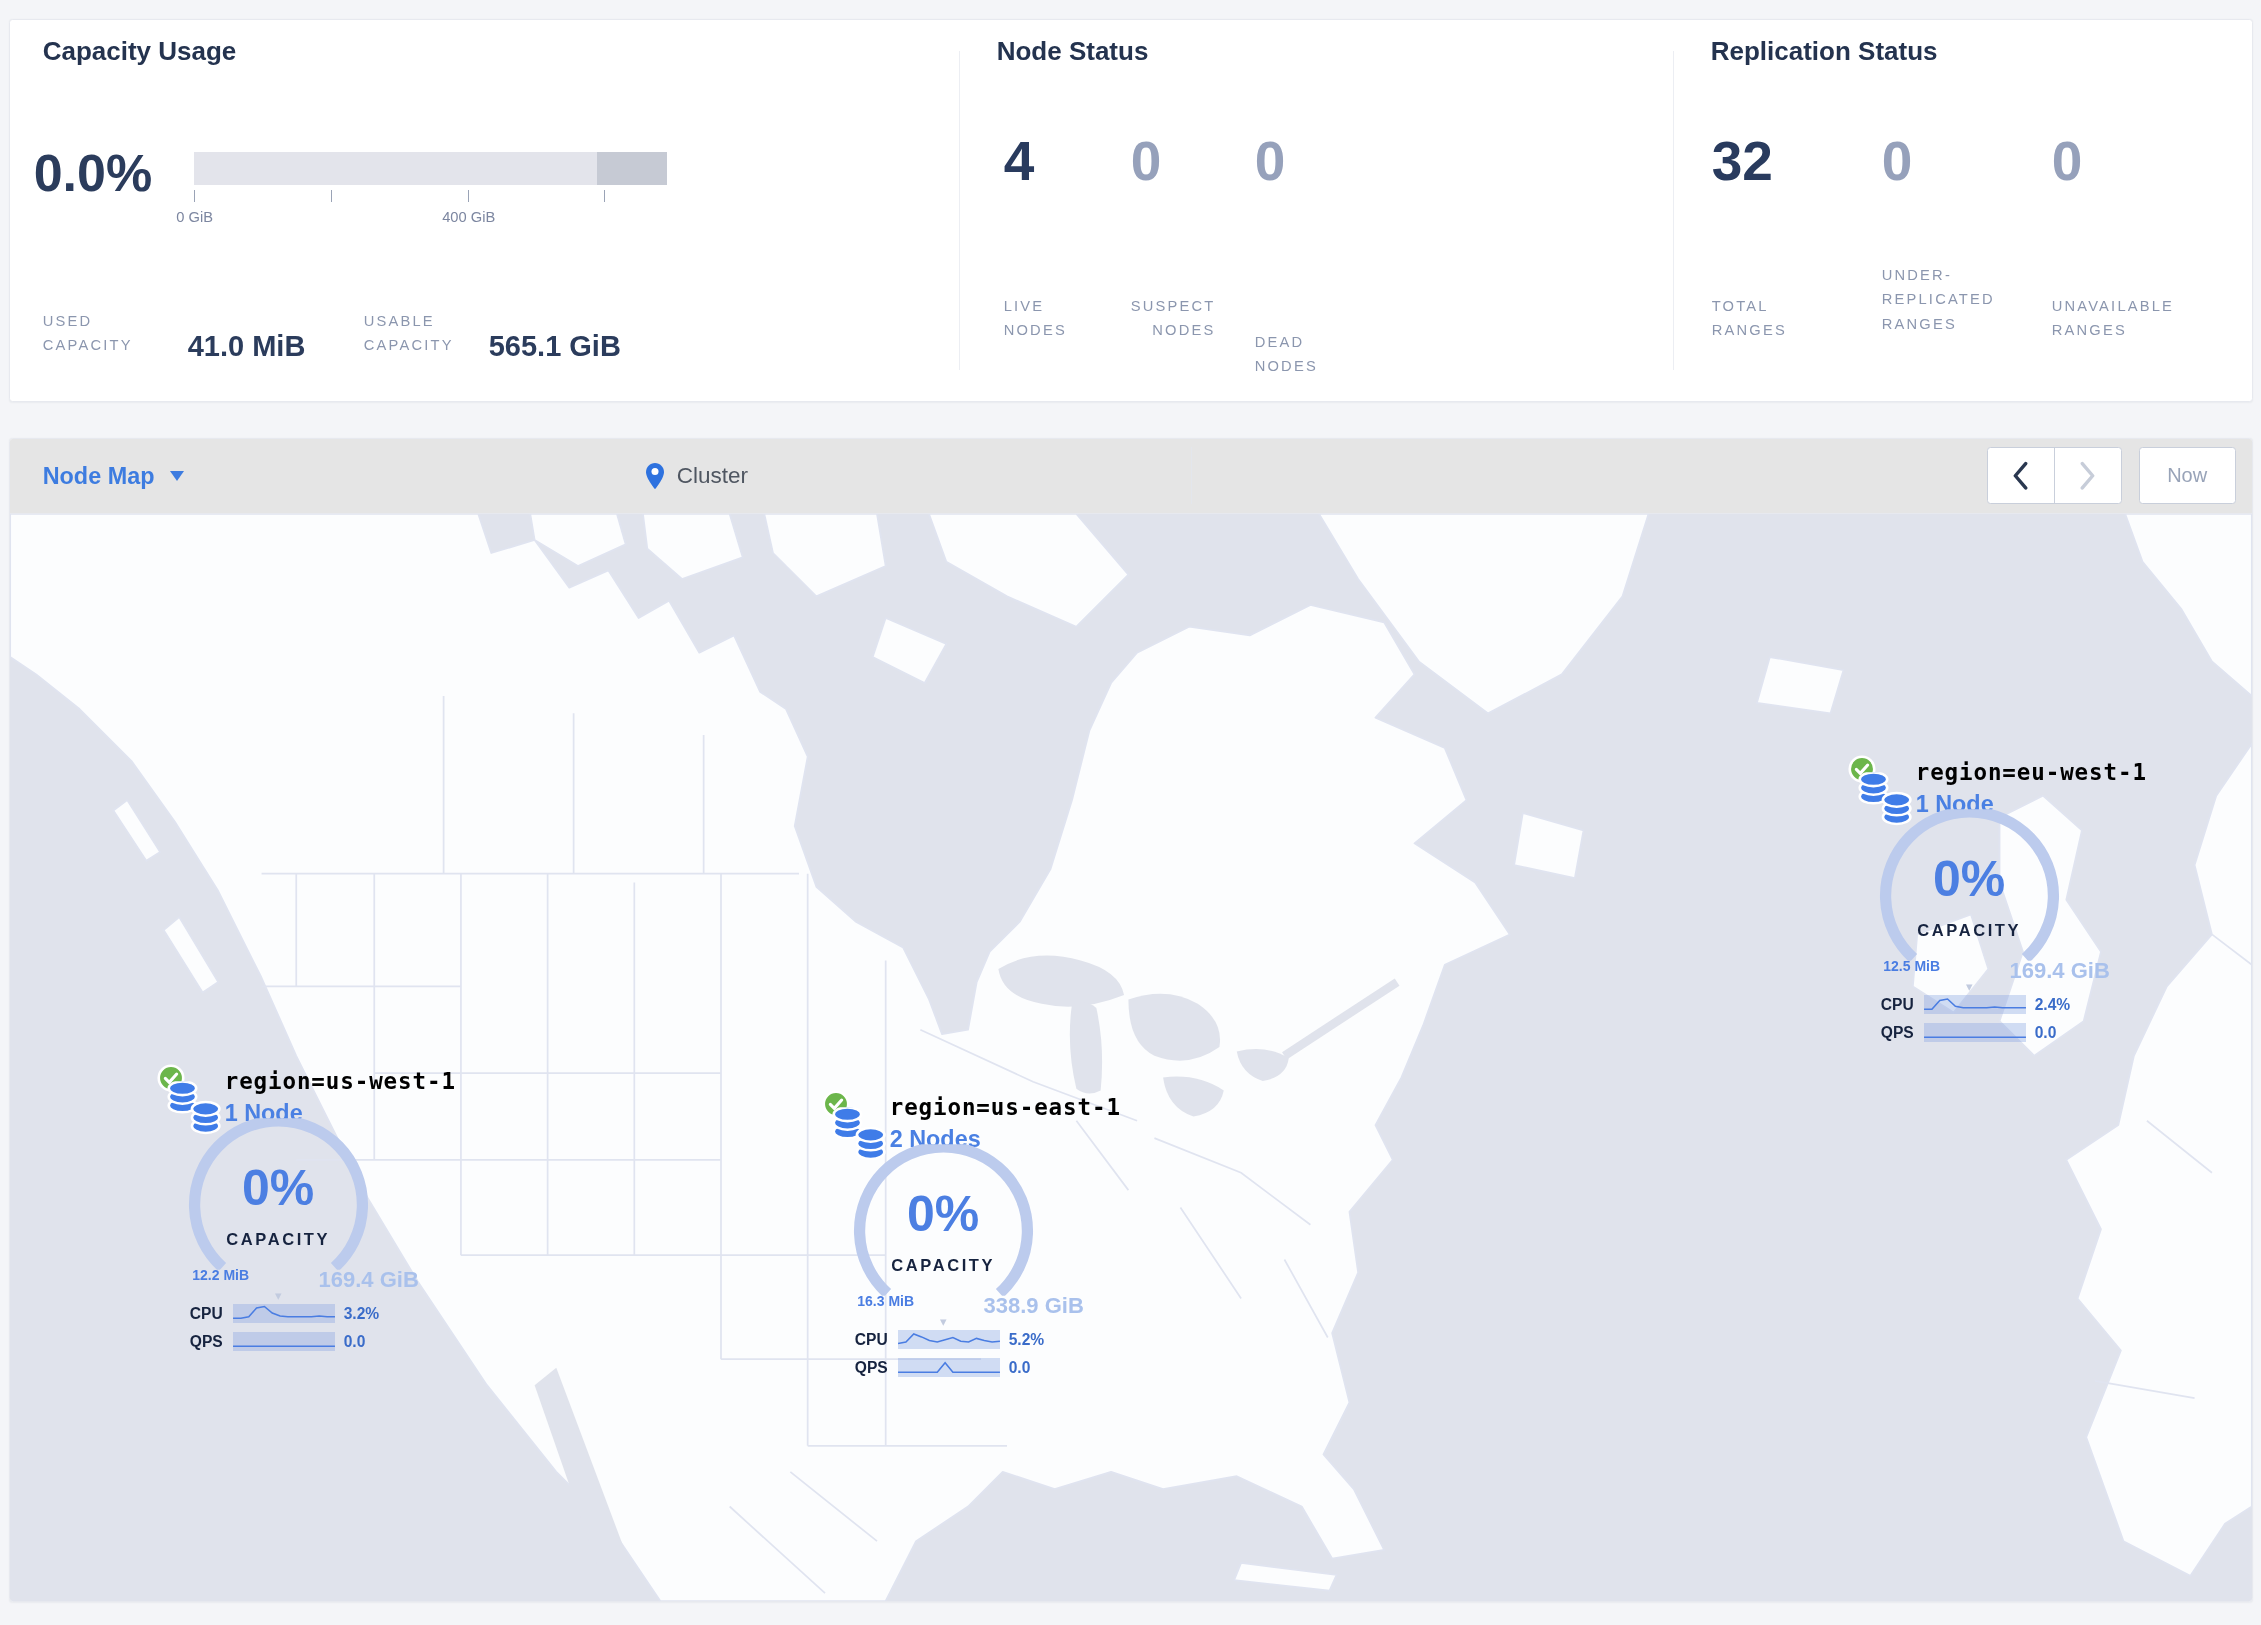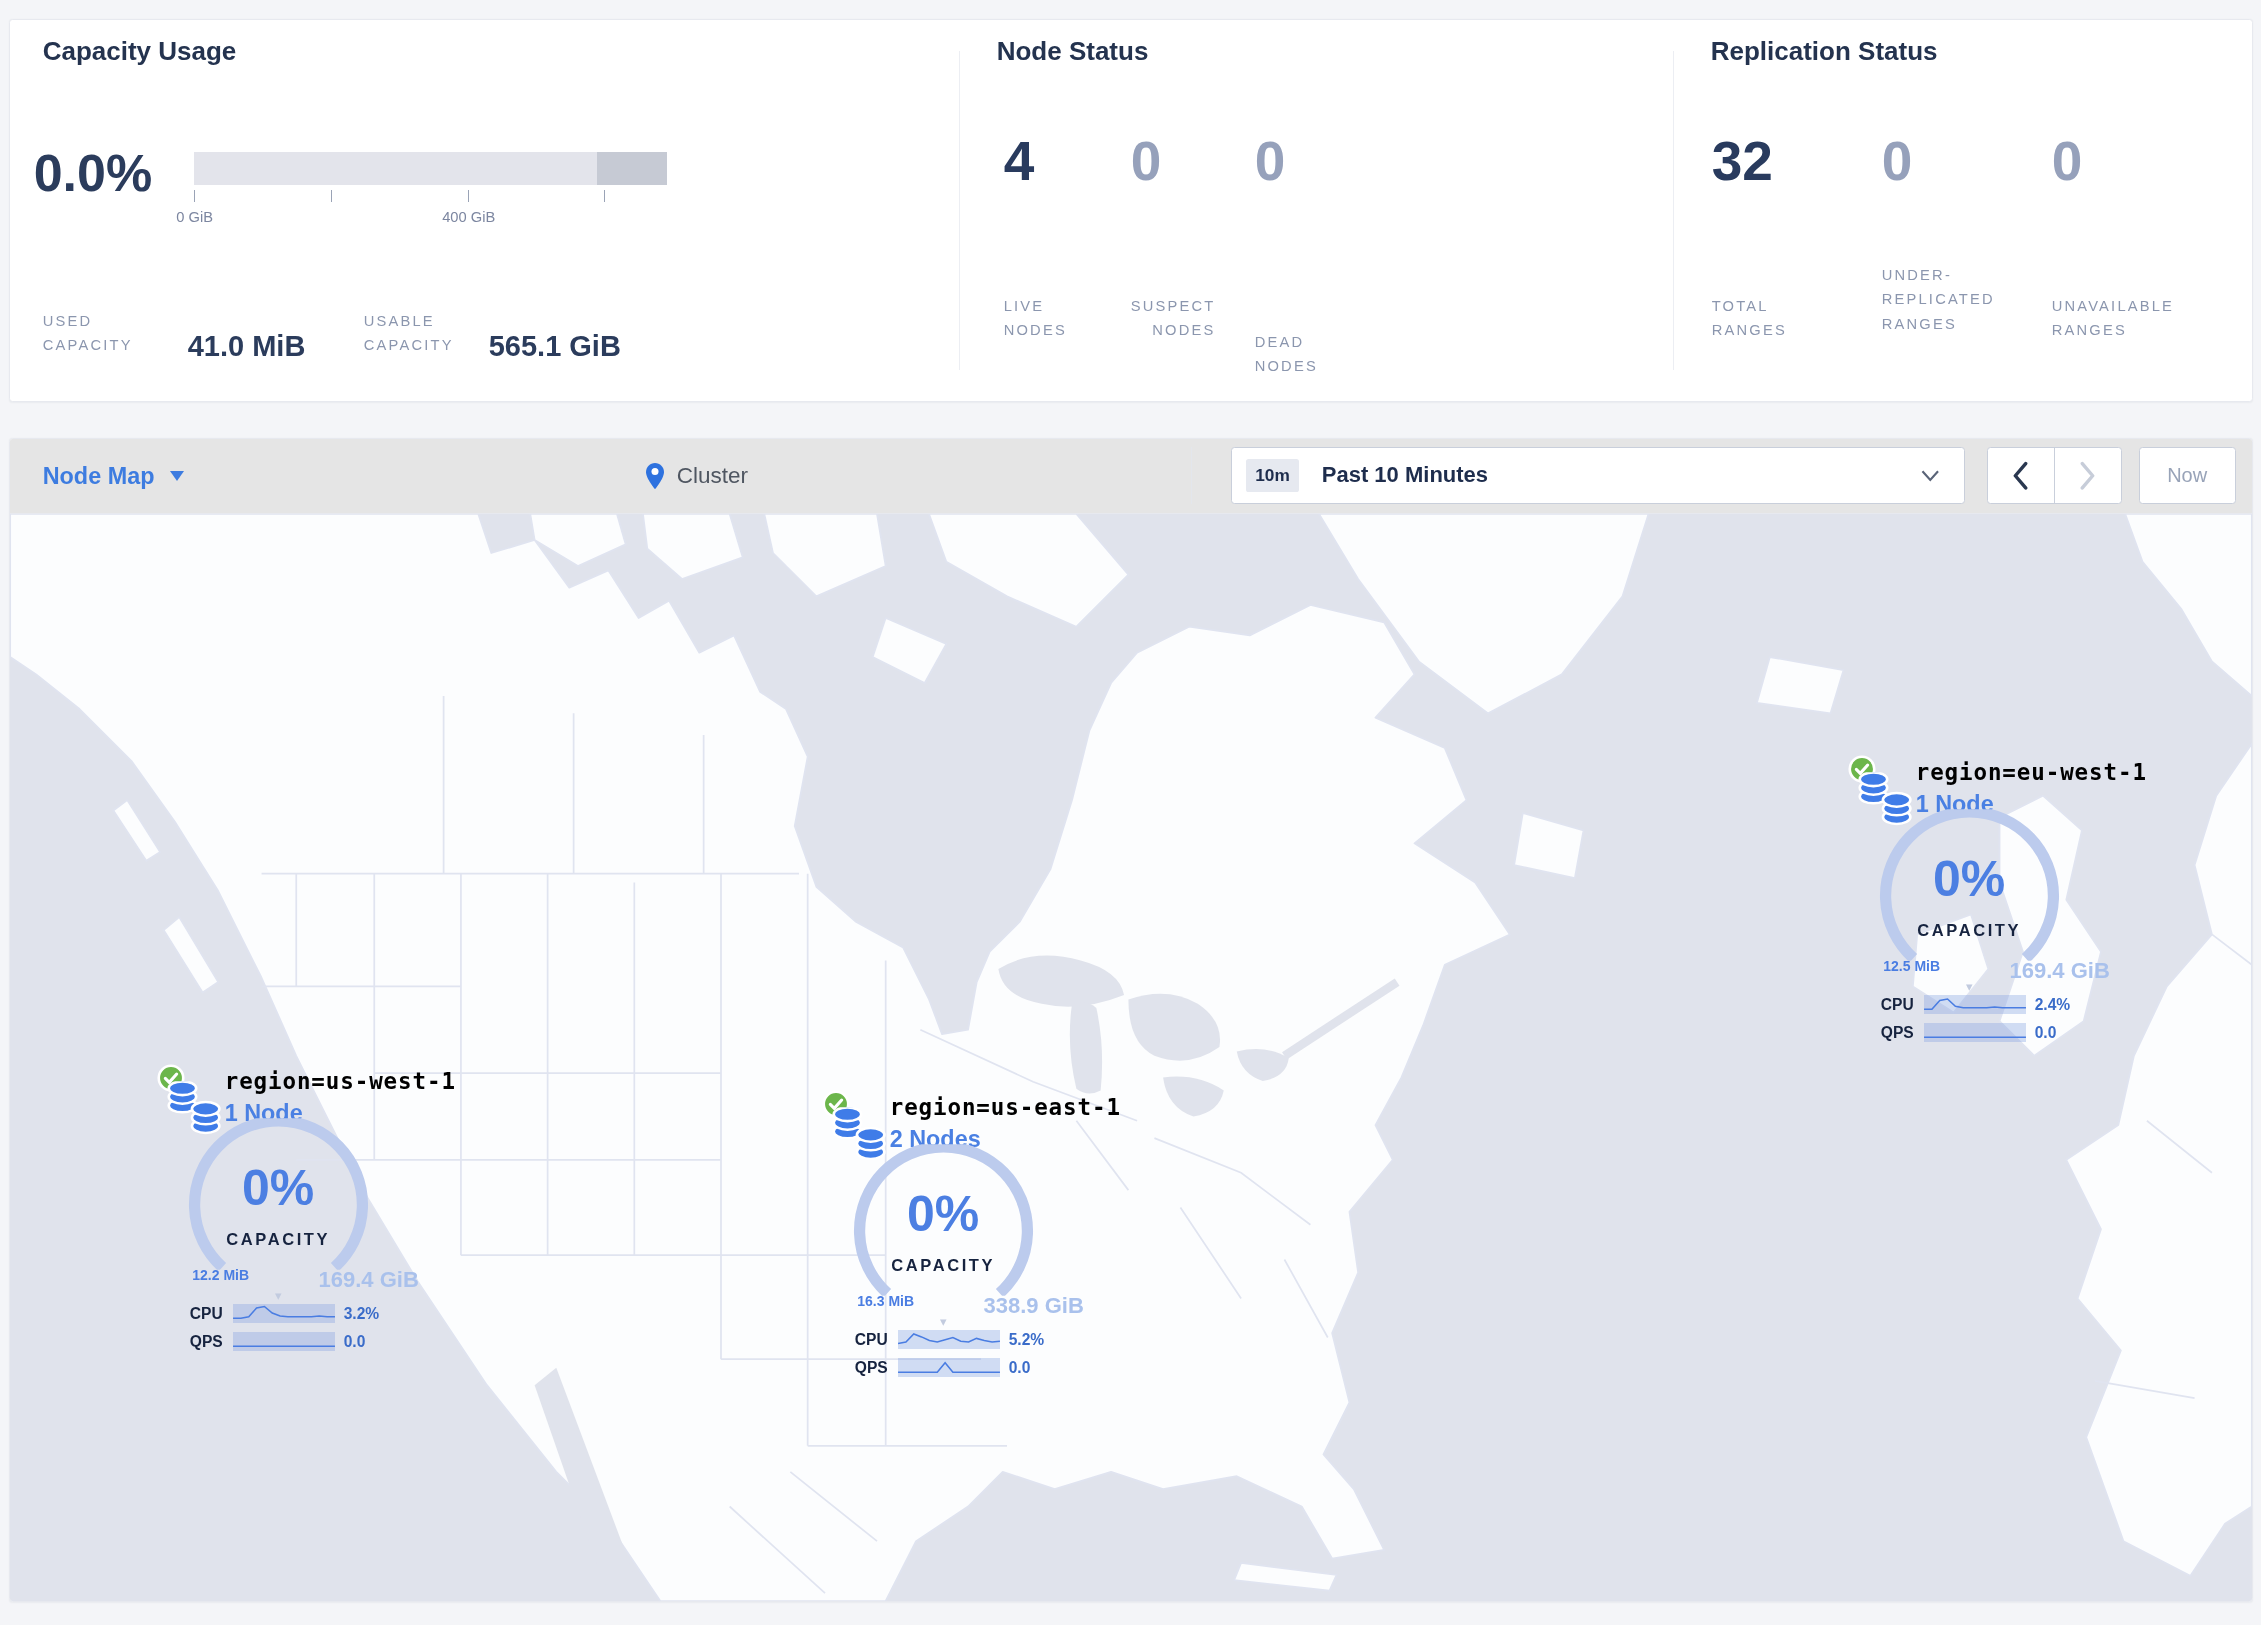--- a/index.html
+++ b/index.html
@@ -167,27 +167,20 @@
       <span class="vs-label">Node Map</span>
       <span class="tri-down"></span>
     </div>
     <div id="breadcrumb">
       <svg width="20" height="28" viewBox="0 0 23 32">
           <use href="#sym-pin"></use>
         </svg>
       <span class="bc-label">Cluster</span>
     </div>
     <div class="tb-div"></div>
-    <div id="time-select">
-      <span class="badge">10m</span>
-      <span class="ts-label">Past 10 Minutes</span>
-      <svg class="chev" width="22.5" height="17.3" viewBox="0 0 26 20">
-        <polyline points="4,5 13,15 22,5" fill="none" stroke="#5a6478" stroke-width="2.5"></polyline>
-      </svg>
-    </div>
     <div id="pager">
       <div class="pg">
         <svg width="19" height="29.5" viewBox="0 0 22 34">
           <polyline points="17,3 5,17 17,31" fill="none" stroke="#2a3850" stroke-width="4" stroke-linecap="round" stroke-linejoin="round"></polyline>
         </svg>
       </div>
       <div class="pg">
         <svg width="19" height="29.5" viewBox="0 0 22 34">
           <polyline points="5,3 17,17 5,31" fill="none" stroke="#c7cdd9" stroke-width="4" stroke-linecap="round" stroke-linejoin="round"></polyline>
         </svg>

